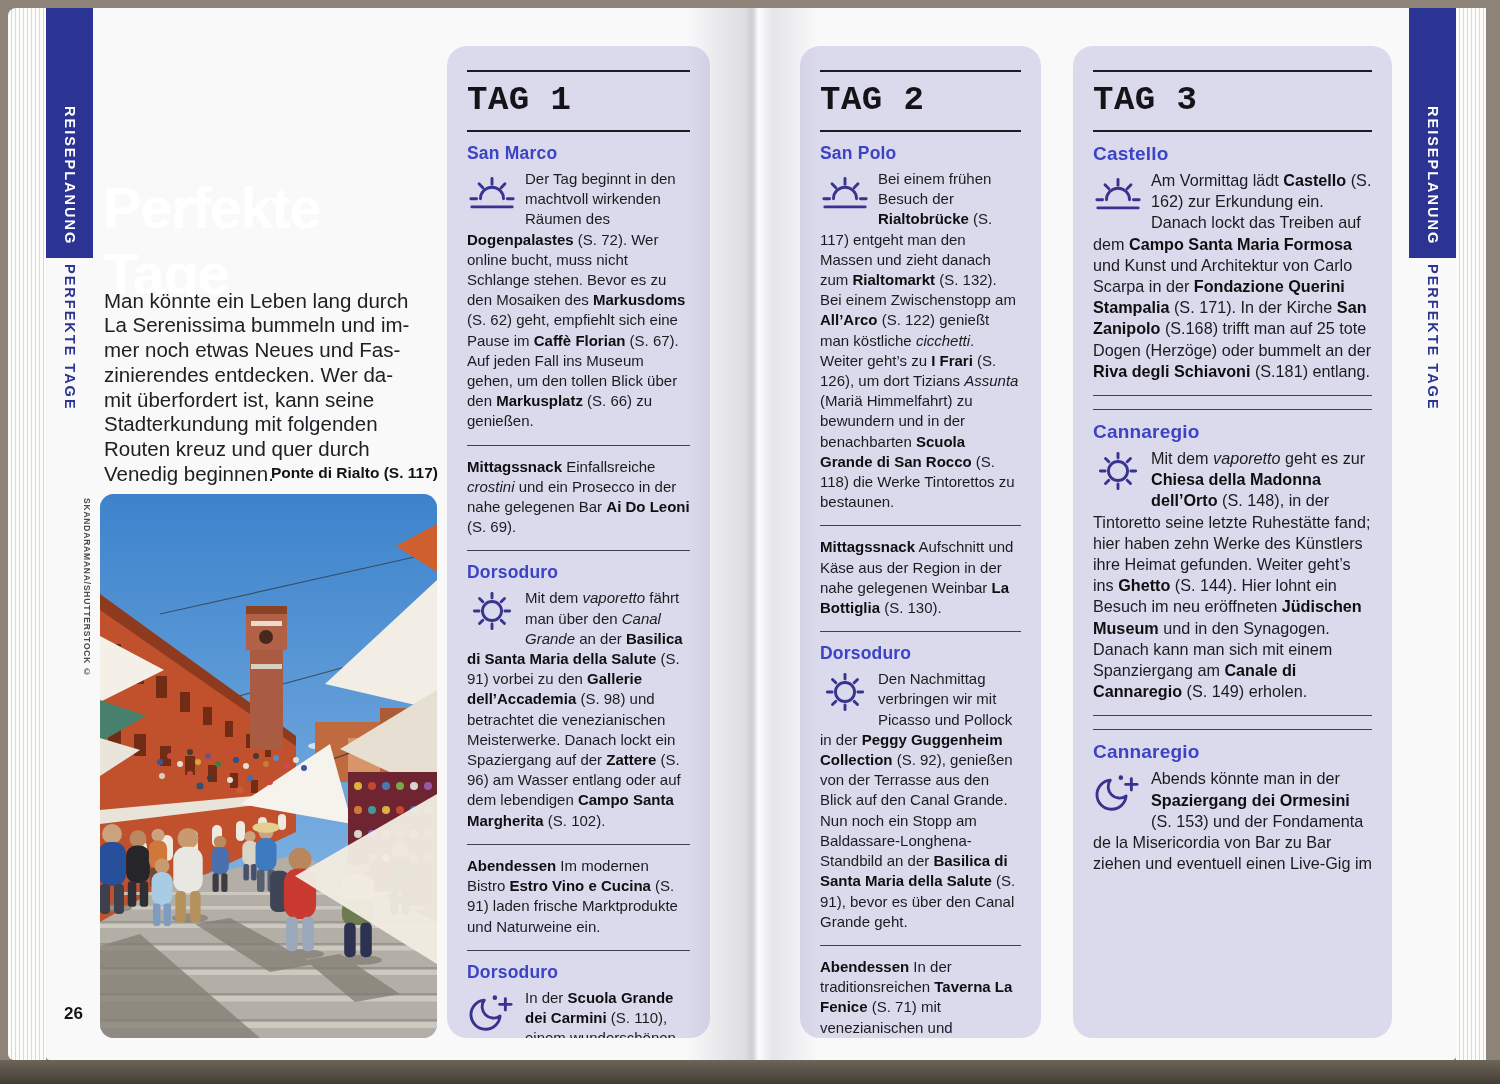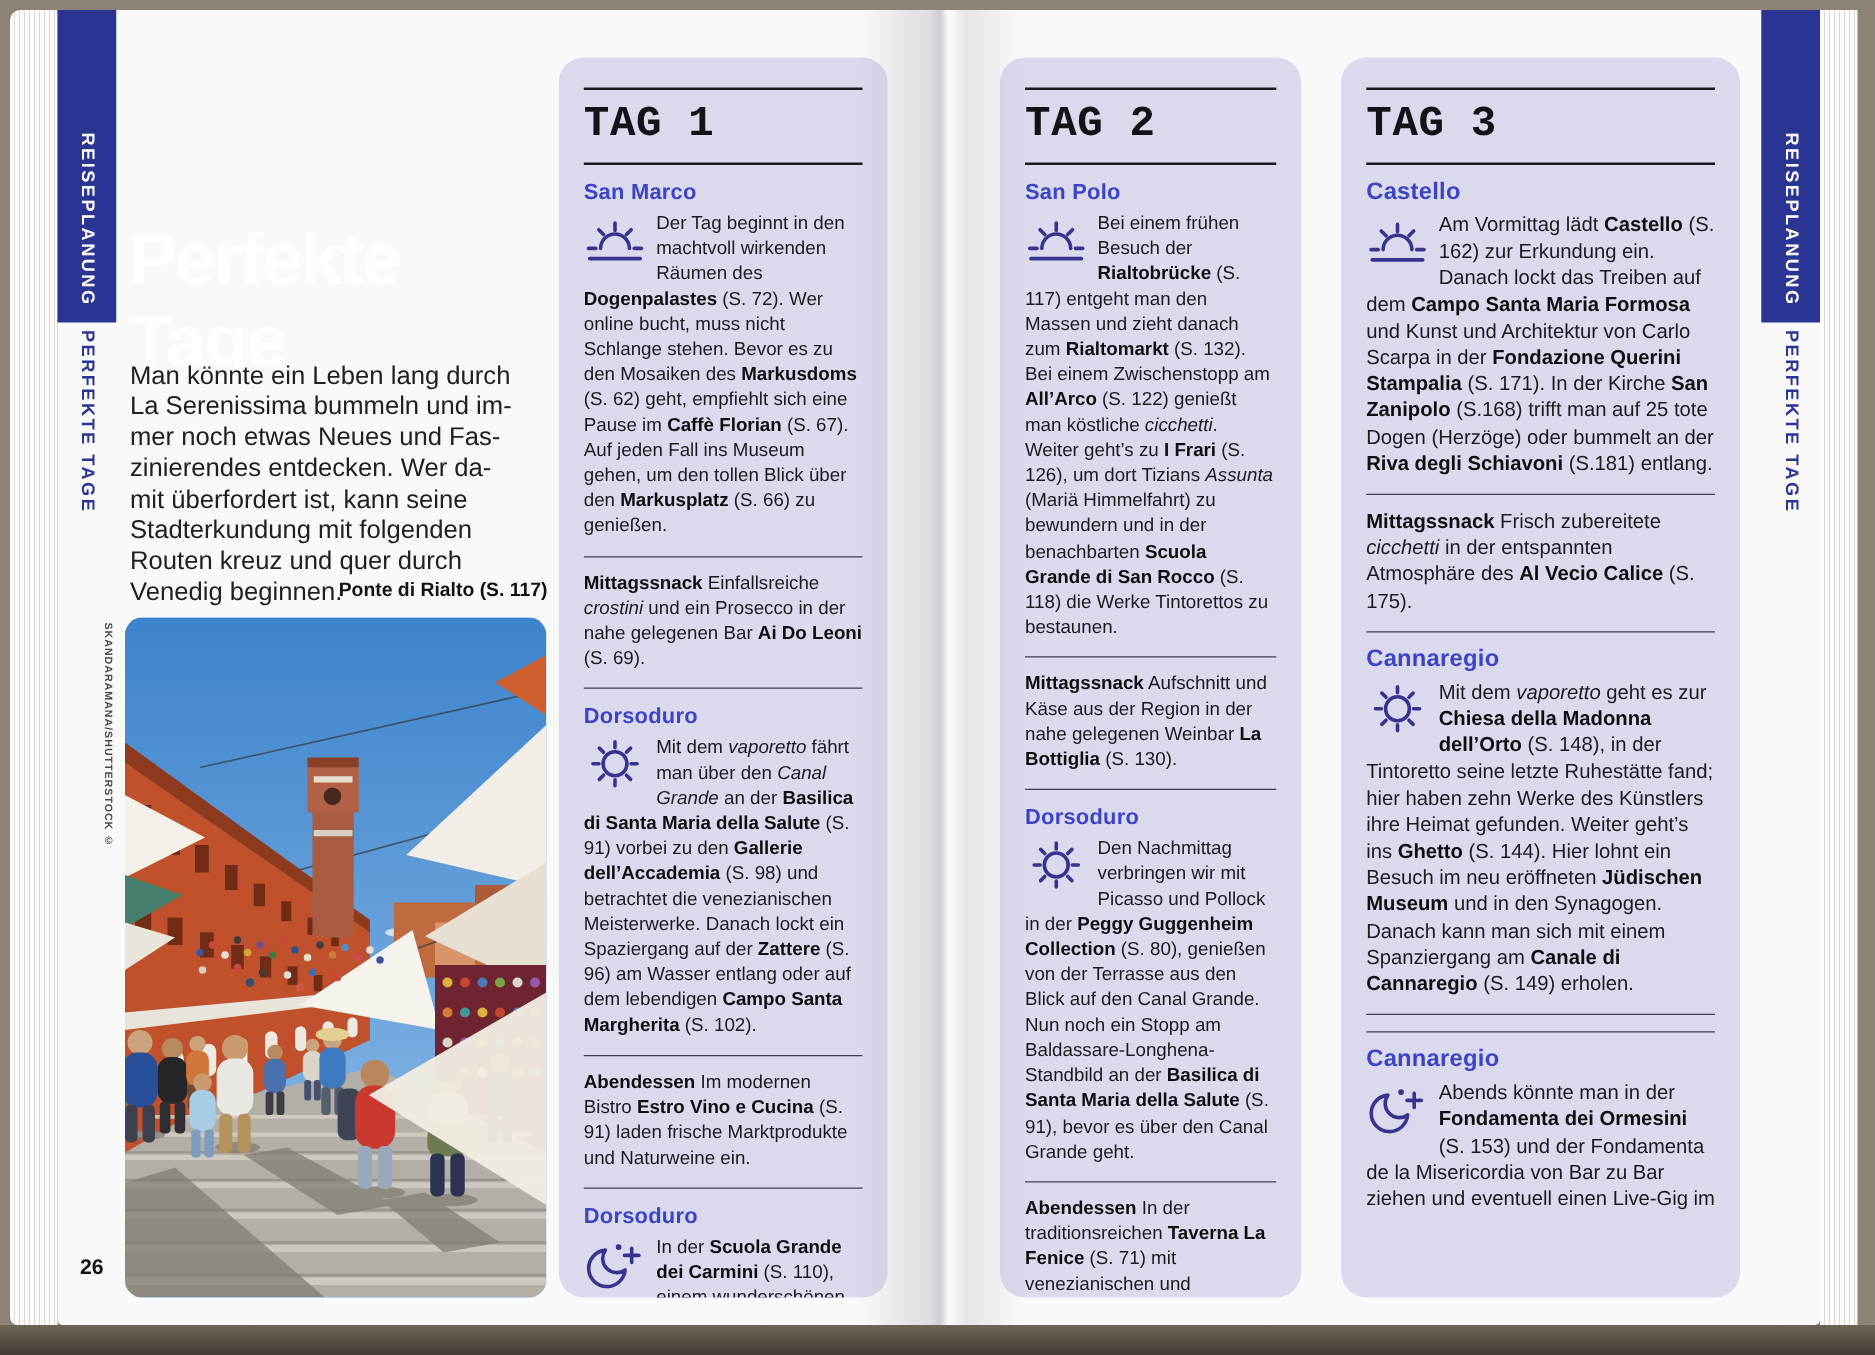--- a/index.html
+++ b/index.html
@@ -421,21 +421,21 @@
             <circle cx="26" cy="22" r="10"></circle>
             <line x1="26" y1="3.5" x2="26" y2="8.5"></line>
             <line x1="26" y1="35.5" x2="26" y2="40.5"></line>
             <line x1="7.5" y1="22" x2="12.5" y2="22"></line>
             <line x1="39.5" y1="22" x2="44.5" y2="22"></line>
             <line x1="12.9" y1="8.9" x2="16.4" y2="12.4"></line>
             <line x1="35.6" y1="31.6" x2="39.1" y2="35.1"></line>
             <line x1="12.9" y1="35.1" x2="16.4" y2="31.6"></line>
             <line x1="35.6" y1="12.4" x2="39.1" y2="8.9"></line>
           </svg>
-        </span><span>Den Nachmittag verbringen wir mit Picasso und Pollock in der </span><b>Peggy Guggenheim Collection</b><span> (S. 80), genießen von der Terrasse aus den Blick auf den Canal Grande. Nun noch ein Stopp am Baldassare-Longhena-Standbild an der </span><b>Basilica di Santa Maria della Salute</b><span> (S. 91), bevor es über den Canal Grande geht.</span></p>
+        </span><span>Den Nachmittag verbringen wir mit Picasso und Pollock in der </span><b>Peggy Guggenheim Collection</b><span> (S. 92), genießen von der Terrasse aus den Blick auf den Canal Grande. Nun noch ein Stopp am Baldassare-Longhena-Standbild an der </span><b>Basilica di Santa Maria della Salute</b><span> (S. 91), bevor es über den Canal Grande geht.</span></p>
     </section>
     <div class="divider"></div>
     <section class="sec">
       <p><b class="blabel">Abendessen</b><span> In der traditionsreichen </span><b>Taverna La Fenice</b><span> (S. 71) mit venezianischen und italienischen Klassikern.</span></p>
     </section>
   </div>
 <div class="panel panel-3">
     <div class="rule"></div>
     <div class="day-title">TAG 3</div>
     <div class="rule"></div>
@@ -447,23 +447,20 @@
             <line x1="26" y1="7" x2="26" y2="13"></line>
             <line x1="12.5" y1="12.5" x2="16.5" y2="16.5"></line>
             <line x1="39.5" y1="12.5" x2="35.5" y2="16.5"></line>
             <line x1="4" y1="28" x2="10" y2="28"></line>
             <line x1="42" y1="28" x2="48" y2="28"></line>
             <line x1="5" y1="36.5" x2="47" y2="36.5"></line>
           </svg>
         </span><span>Am Vormittag lädt </span><b>Castello</b><span> (S. 162) zur Erkundung ein. Danach lockt das Treiben auf dem </span><b>Campo Santa Maria Formosa</b><span> und Kunst und Architektur von Carlo Scarpa in der </span><b>Fondazione Querini Stampalia</b><span> (S. 171). In der Kirche </span><b>San Zanipolo</b><span> (S.168) trifft man auf 25 tote Dogen (Herzöge) oder bummelt an der </span><b>Riva degli Schiavoni</b><span> (S.181) entlang.</span></p>
     </section>
     <div class="divider"></div>
-    <section class="sec">
-      <p><b class="blabel">Mittagssnack</b><span> Frisch zubereitete </span><i>cicchetti</i><span> in der entspannten Atmosphäre des </span><b>Al Vecio Calice</b><span> (S. 175).</span></p>
-    </section>
     <div class="divider"></div>
     <section class="sec">
       <h3>Cannaregio</h3>
       <p><span class="ic">
           <svg viewBox="0 0 52 44" fill="none" stroke="#37338f" stroke-width="3" stroke-linecap="round">
             <circle cx="26" cy="22" r="10"></circle>
             <line x1="26" y1="3.5" x2="26" y2="8.5"></line>
             <line x1="26" y1="35.5" x2="26" y2="40.5"></line>
             <line x1="7.5" y1="22" x2="12.5" y2="22"></line>
             <line x1="39.5" y1="22" x2="44.5" y2="22"></line>
@@ -478,18 +475,18 @@
     <div class="divider"></div>
     <section class="sec">
       <h3>Cannaregio</h3>
       <p><span class="ic">
           <svg viewBox="0 0 52 44" fill="none" stroke="#37338f" stroke-width="3" stroke-linecap="round" stroke-linejoin="round">
             <path d="M34.5 27.2 A15.3 15.3 0 1 1 17.9 10.6 A11.9 11.9 0 0 0 34.5 27.2 Z"></path>
             <circle cx="29" cy="8" r="2.4" fill="#37338f" stroke="none"></circle>
             <line x1="40" y1="9" x2="40" y2="21"></line>
             <line x1="34" y1="15" x2="46" y2="15"></line>
           </svg>
-        </span><span>Abends könnte man in der </span><b>Fondamenta dei Ormesini</b><span> (S. 153) und der Fondamenta de la Misericordia von Bar zu Bar ziehen und eventuell einen Live-Gig im </span></p>
+        </span><span>Abends könnte man in der </span><b>Spaziergang dei Ormesini</b><span> (S. 153) und der Fondamenta de la Misericordia von Bar zu Bar ziehen und eventuell einen Live-Gig im </span></p>
     </section>
   </div>
 
 <div class="gutter"></div>
 <div class="bottom-shadow"></div>
 
 </body></html>

